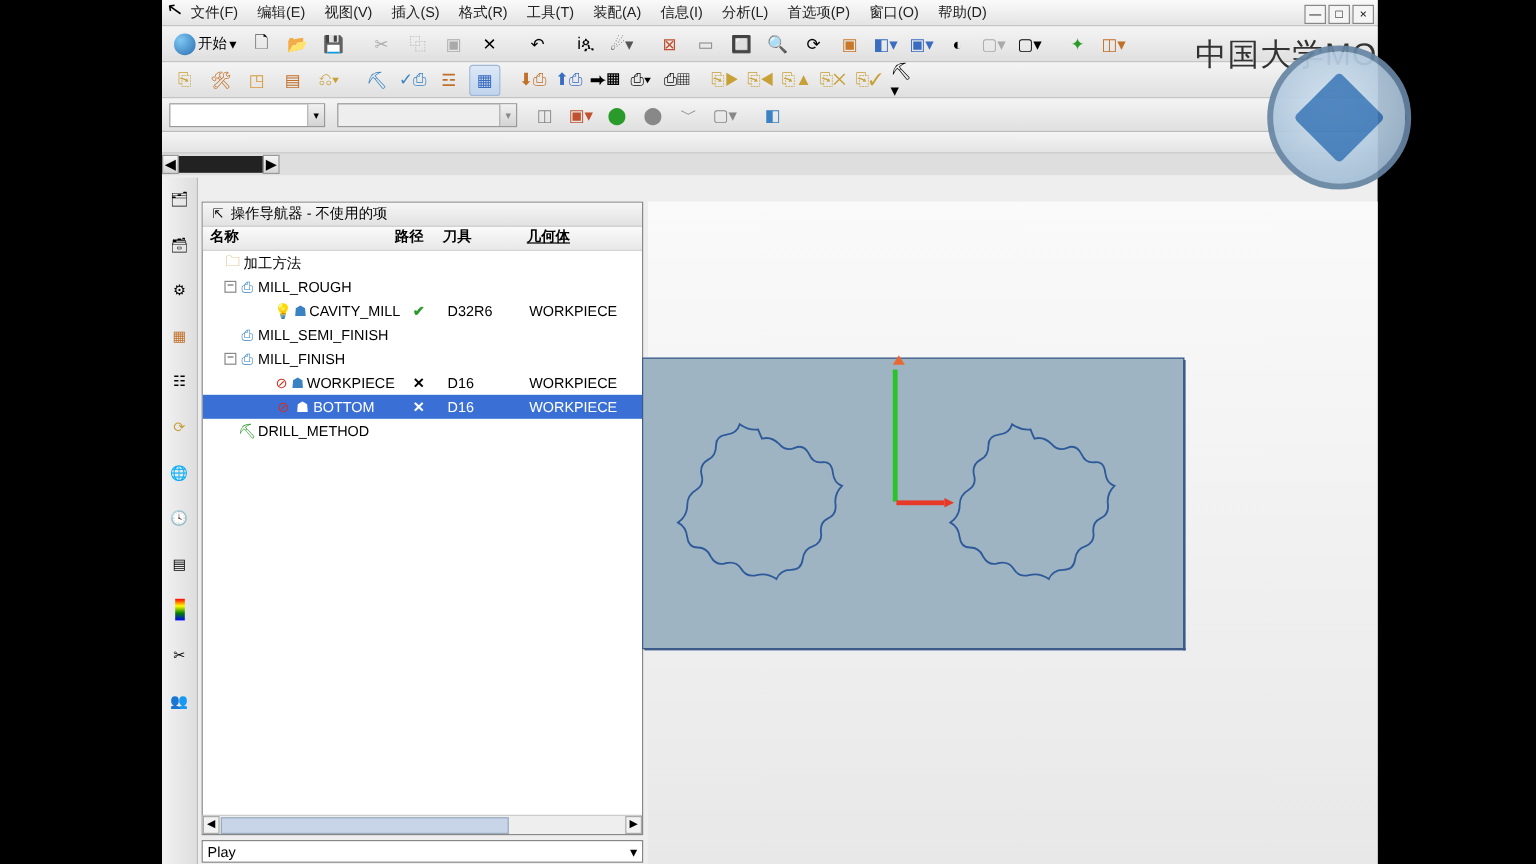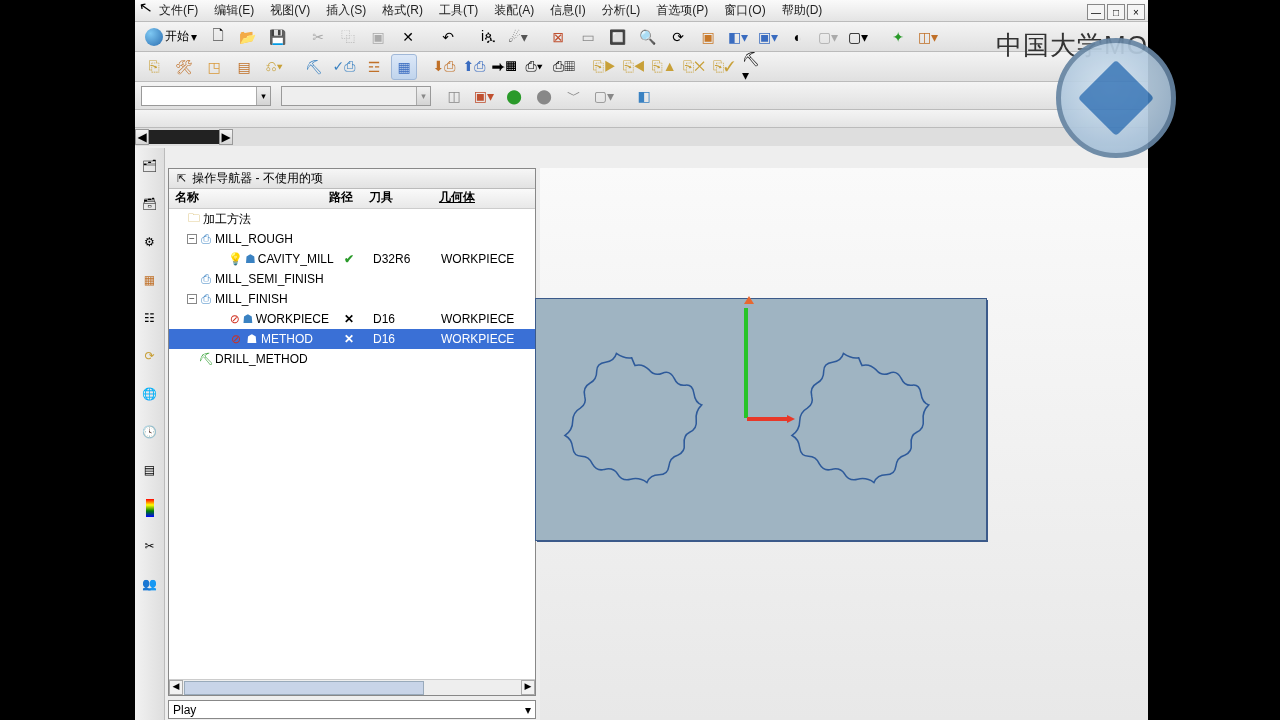--- a/index.html
+++ b/index.html
@@ -398,21 +398,21 @@
             <span>WORKPIECE</span>
           </div>
         <div class="c2"><span class="xmark">✕</span></div>
         <div class="c3">D16</div>
         <div class="c4">WORKPIECE</div>
       </div>
       <div class="trow sel">
         <div class="c1 ind3">
             <span class="ticon stop">⊘</span>
             <span class="ticon" style="color:#fff">☗</span>
-            <span>METHOD</span>
+            <span>BOTTOM</span>
           </div>
         <div class="c2"><span class="xmark">✕</span></div>
         <div class="c3">D16</div>
         <div class="c4">WORKPIECE</div>
       </div>
       <div class="trow">
           <div class="c1 ind1">
             <span style="width:10px;display:inline-block"></span>
             <span class="ticon" style="color:#2a9a2a">⛏</span>
             <span>DRILL_METHOD</span>

